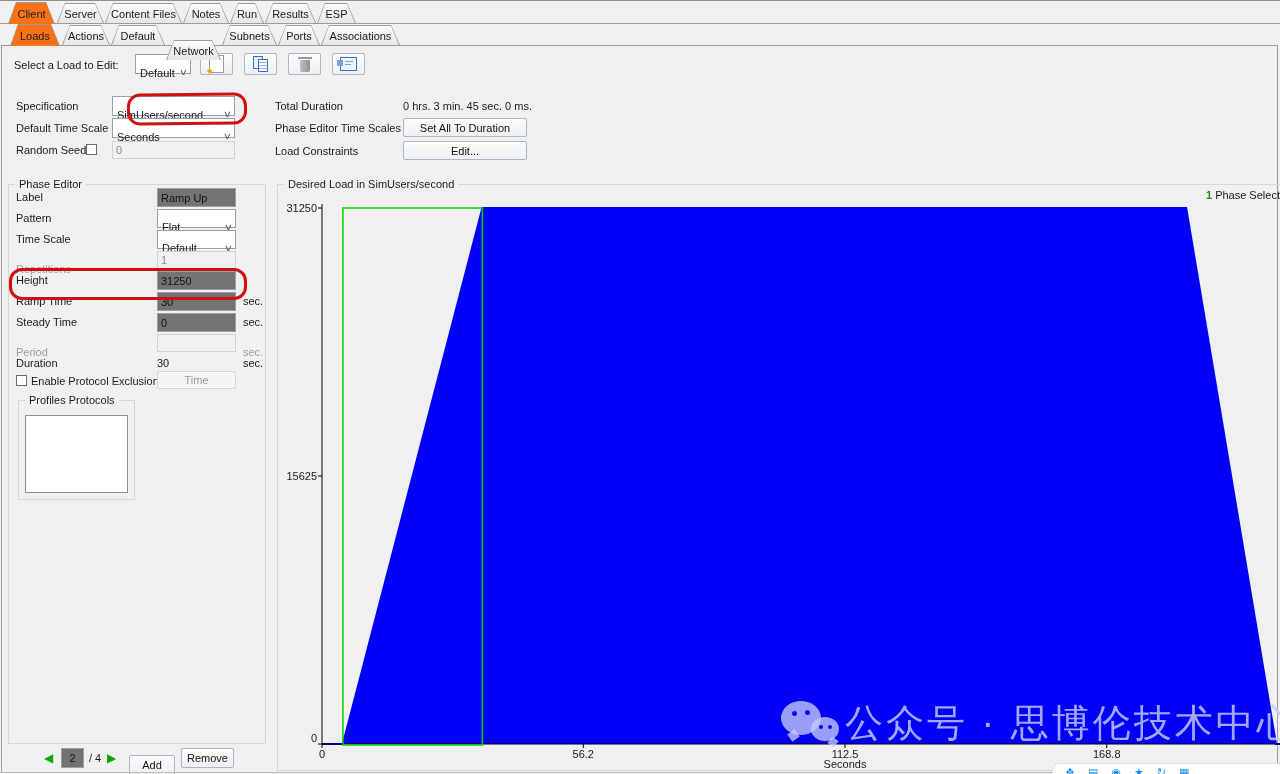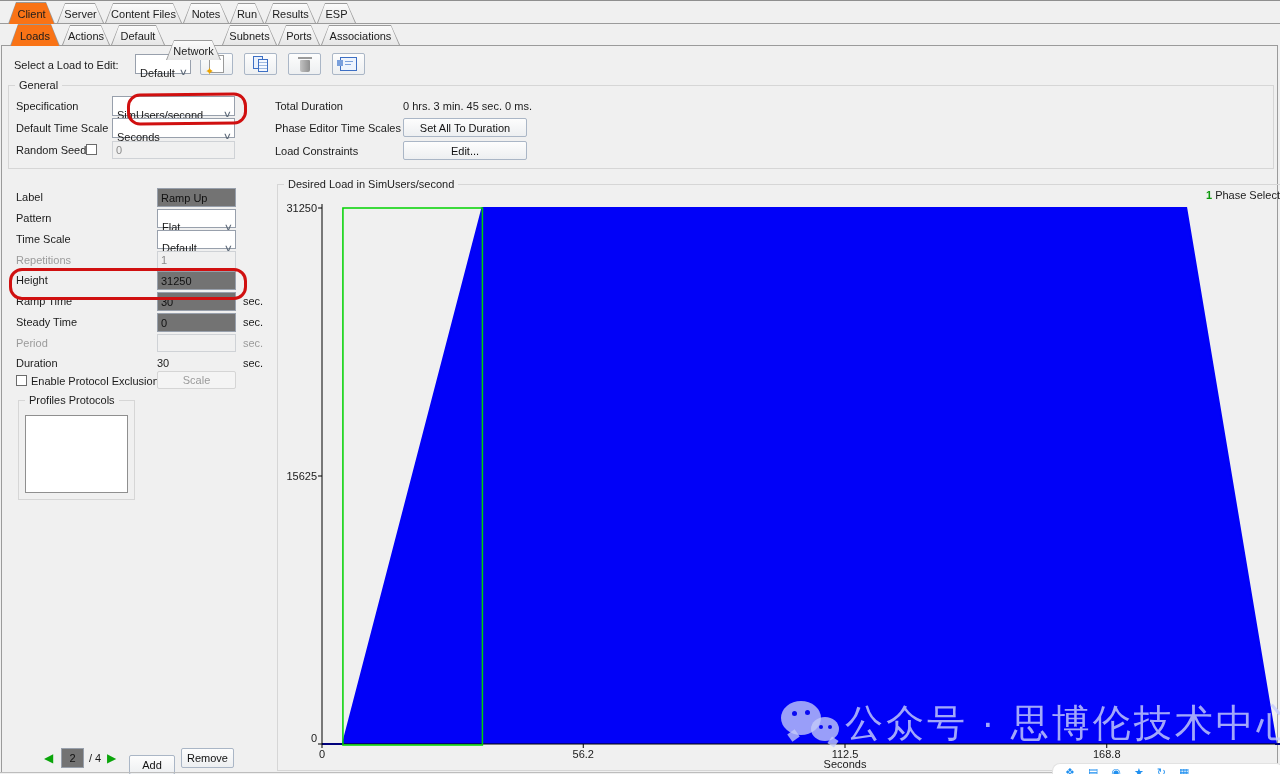--- a/index.html
+++ b/index.html
@@ -1,21 +1,21 @@
 <!DOCTYPE html>
 <html><head>
 <meta charset="utf-8">
 <style>
   html,body{margin:0;padding:0;}
   #app{position:relative;width:1280px;height:774px;overflow:hidden;background:#f0f0f0;
        font-family:"Liberation Sans",sans-serif;font-size:11px;color:#1b1b1b;
        border-top:1px solid #8f8f8f;box-sizing:border-box;}
   .abs{position:absolute;}
   .lbl{position:absolute;white-space:nowrap;line-height:13px;}
-  .lbl.dis{color:#9b9b9b;}
+  .lbl.dis{color:#9b9b9b;margin-top:9px;}
   .hline{position:absolute;height:1px;background:#9b9b9b;left:0;width:1280px;}
   .panel{position:absolute;border:1px solid #9b9b9b;background:#f0f0f0;box-sizing:border-box;}
   
   .tab{position:absolute;clip-path:polygon(8px 0,calc(100% - 9px) 0,100% 100%,0 100%);
        background:#9a9a9a;display:flex;z-index:6;box-sizing:border-box;padding:1px 1px 0 1px;cursor:default;}
   .tab .t-in{flex:1;clip-path:polygon(7px 0,calc(100% - 8px) 0,100% 100%,0 100%);
        background:linear-gradient(#fbfbfb,#e6e6e6);display:flex;align-items:center;justify-content:center;
        color:#1c1c1c;font-size:11px;}
   .tab.active{z-index:7;}
   .tab.active .t-in{background:#f97316;}
@@ -146,23 +146,20 @@
       </span>
   </button>
   <button class="btn ibtn" style="left:332px;top:52px">
     <span class="ic-rename">
         <span class="tag"></span>
         <span class="ln"></span>
         <span class="ln2"></span>
       </span>
   </button>
 
-  <div class="groupbox" style="left:8px;top:84px;width:1266px;height:84px">
-    <span class="gb-title">General</span>
-  </div>
   <div class="lbl" style="left:16px;top:99px">Specification</div>
   <div class="sel" style="left:112px;top:95px;width:123px;height:20px">
     <span>SimUsers/second</span>
     <span class="chev">∨</span>
   </div>
   <div class="lbl" style="left:16px;top:121px">Default Time Scale</div>
   <div class="sel" style="left:112px;top:117px;width:123px;height:20px">
     <span>Seconds</span>
     <span class="chev">∨</span>
   </div>
@@ -170,20 +167,23 @@
   <div class="cb" style="left:86px;top:143px"></div>
   <input class="inp" style="left: 112px; top: 140px; width: 123px; height: 18px;" disabled="" value="0">
 
   <div class="lbl" style="left:275px;top:99px">Total Duration</div>
   <div class="lbl" style="left:403px;top:99px">0 hrs. 3 min. 45 sec. 0 ms.</div>
   <div class="lbl" style="left:275px;top:121px">Phase Editor Time Scales</div>
   <button class="btn" style="left:403px;top:117px;width:124px;height:19px">Set All To Duration</button>
   <div class="lbl" style="left:275px;top:144px">Load Constraints</div>
   <button class="btn" style="left:403px;top:140px;width:124px;height:19px">Edit...</button>
 
+  <div class="groupbox" style="left:8px;top:183px;width:258px;height:560px">
+    <span class="gb-title">Phase Editor</span>
+  </div>
   <div class="lbl" style="left:16px;top:190px">Label</div>
   <input class="inp" style="left: 157px; top: 187px; width: 79px; height: 19px;" value="Ramp Up">
   <div class="lbl" style="left:16px;top:211px">Pattern</div>
   <div class="sel" style="left:157px;top:208px;width:79px;height:19px">
     <span>Flat</span>
     <span class="chev">∨</span>
   </div>
   <div class="lbl" style="left:16px;top:232px">Time Scale</div>
   <div class="sel" style="left:157px;top:229px;width:79px;height:19px">
     <span>Default</span>
@@ -200,21 +200,21 @@
   <input class="inp" style="left: 157px; top: 312px; width: 79px; height: 19px;" value="0">
   <div class="lbl" style="left:243px;top:315px">sec.</div>
   <div class="lbl dis" style="left:16px;top:336px">Period</div>
   <input class="inp" style="left: 157px; top: 333px; width: 79px; height: 18px;" disabled="" value="">
   <div class="lbl dis" style="left:243px;top:336px">sec.</div>
   <div class="lbl" style="left:16px;top:356px">Duration</div>
   <div class="lbl" style="left:157px;top:356px">30</div>
   <div class="lbl" style="left:243px;top:356px">sec.</div>
   <div class="cb" style="left:16px;top:374px"></div>
   <div class="lbl" style="left:31px;top:374px">Enable Protocol Exclusion</div>
-  <button class="btn dis" style="left:157px;top:370px;width:79px;height:18px">Scale</button>
+  <button class="btn dis" style="left:157px;top:370px;width:79px;height:18px">Time</button>
 
   <div class="groupbox" style="left:18px;top:399px;width:117px;height:100px">
     <span class="gb-title">Profiles Protocols</span>
   </div>
   <div class="abs" style="left:25px;top:414px;width:103px;height:78px;background:#fff;border:1px solid #8f8f8f;box-sizing:border-box"></div>
 
   <span class="arrow" style="left:44px;top:750px">◀</span>
   <input class="inp" style="left: 61px; top: 747px; width: 23px; height: 20px; text-align: center;" value="2">
   <div class="lbl" style="left:89px;top:751px">/ 4</div>
   <span class="arrow" style="left:107px;top:750px">▶</span>

